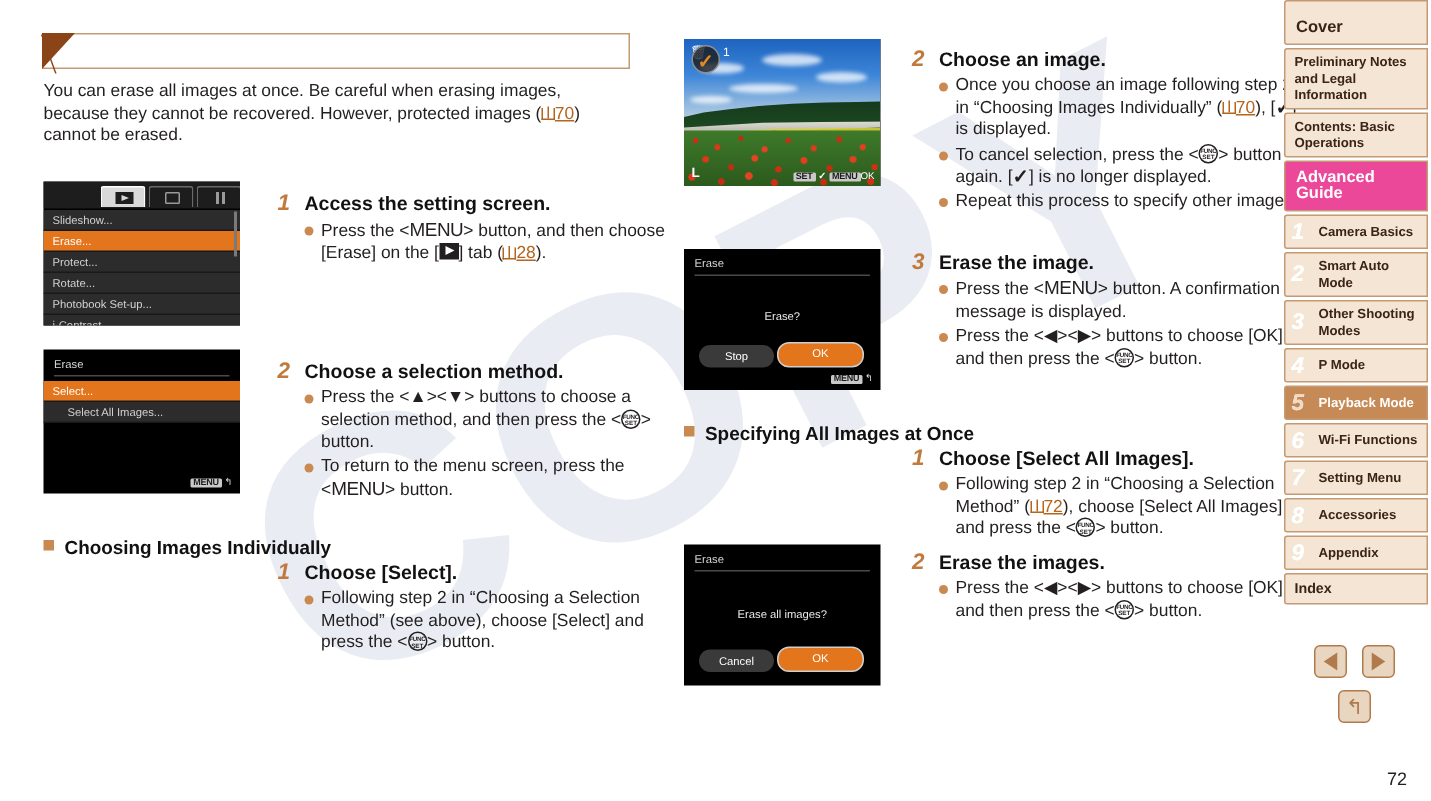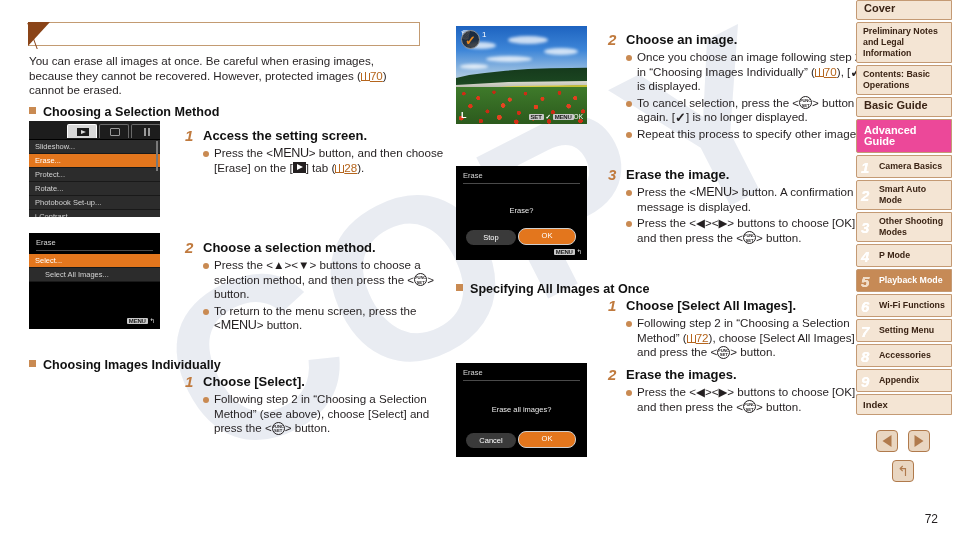--- a/index.html
+++ b/index.html
@@ -355,21 +355,21 @@
     background: #f4e5d4;
     border: 1px solid #c49a74;
     border-radius: 2px 0 0 2px;
     color: #3b2415;
     font-size: 8.8px;
     font-weight: bold;
     line-height: 11px;
     padding: 3px 4px 3px 6px;
     min-height: 19px;
   }
-  .nav.big { font-size: 11px; padding: 2px 4px 5px 7px; }
+  .nav.big { font-size: 11px; padding: 12px 4px 5px 7px; }
   .nav.adv { background: #ec4899; color: #fff; font-size: 11px; padding: 5px 4px 5px 7px; }
   .nav.ch { padding-left: 22px; min-height: 23px; display: flex; align-items: center; }
   .nav.ch.active { background: #c68a56; color: #fff; }
   .nav .chnum {
     position: absolute;
     left: 4px; top: 50%; transform: translateY(-50%);
     font-size: 15px; font-style: italic; font-weight: bold;
     color: #ffffff;
     text-shadow: 0 0 0 #fff;
   }
@@ -415,21 +415,20 @@
 
     <div class="sec-title-wrap">
       <div class="sec-title-flag"></div>
       <div class="sec-title-flag2"></div>
     </div>
 
     <div class="intro">
       <span>You can erase all images at once. Be careful when erasing images, because they cannot be recovered. However, protected images (</span><span class="pg-ref"><span class="bookicon"></span><span>70</span></span><span>) cannot be erased.</span>
     </div>
 
-    <div class="sub-head" style="left:29px; top:105px;">Choosing a Selection Method</div>
 
     <div class="cam" style="left:29px; top:121px; width:131px; height:96px;">
       <div class="menu-tabs">
         <div class="mtab sel" style="left:38px;">
           <div style="position:absolute;left:9px;top:3px;width:12px;height:8px;background:#1d1d1d;"></div>
           <div style="position:absolute;left:13px;top:4.5px;border-left:5px solid #d9d9d9;border-top:2.5px solid transparent;border-bottom:2.5px solid transparent;"></div>
         </div>
         <div class="mtab" style="left:70px;">
           <div style="position:absolute;left:10px;top:3px;width:10px;height:8px;border:1px solid #9a9a9a;border-radius:1px;"></div>
         </div>
@@ -558,21 +557,20 @@
         <div class="bl"><span>Press the &lt;</span><span>◀</span><span>&gt;&lt;</span><span>▶</span><span>&gt; buttons to choose [OK], and then press the &lt;</span><span class="funcset"><i>FUNC</i><b>SET</b></span><span>&gt; button.</span></div>
       </div>
     </div>
 
   </div>
 
   <div id="sidebar">
     <div class="nav big">Cover</div>
     <div class="nav">Preliminary Notes and Legal Information</div>
     <div class="nav">Contents: Basic Operations</div>
-    <div class="nav big">Basic Guide</div>
     <div class="nav adv">Advanced Guide</div>
 
     <div class="nav ch">
       <span class="chnum">1</span>
       <span>Camera Basics</span>
     </div>
     <div class="nav ch">
       <span class="chnum">2</span>
       <span>Smart Auto Mode</span>
     </div>

